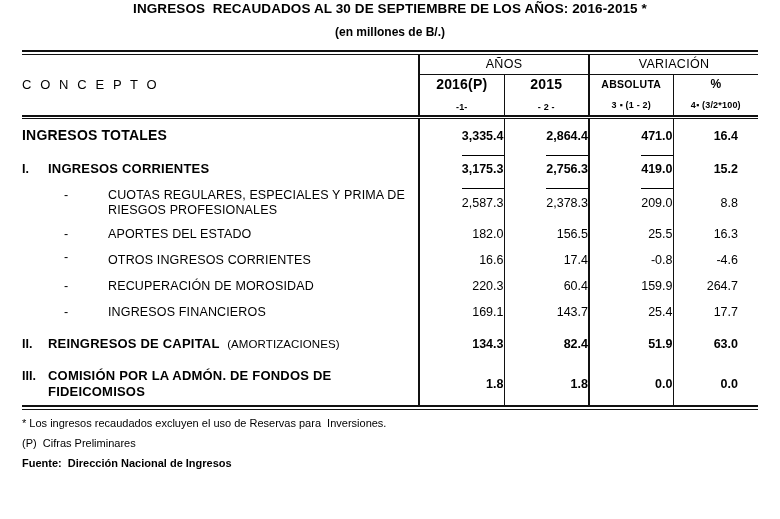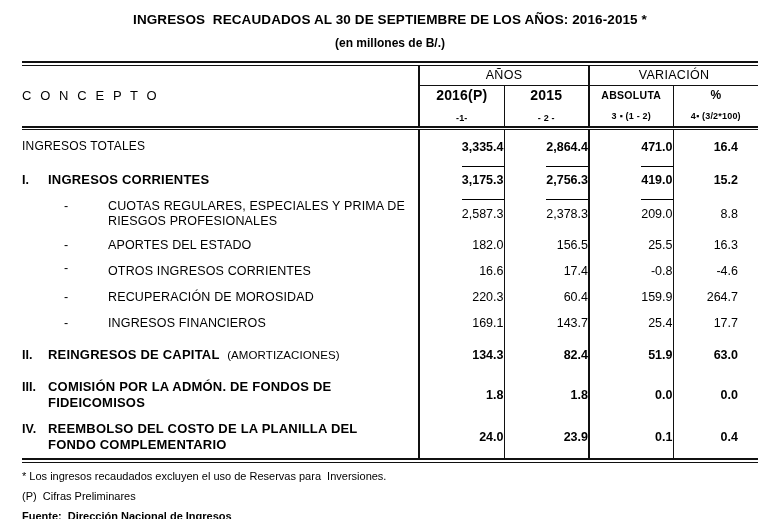--- a/index.html
+++ b/index.html
@@ -20,21 +20,21 @@
     height: 519px;
     box-sizing: border-box;
   }
 
   
   .title {
     text-align: center;
     font-size: 13.5px;
     font-weight: bold;
     letter-spacing: 0.1px;
-    padding-top: 13px;
+    padding-top: 2px;
     line-height: 1.1;
     white-space: pre;
   }
   .subtitle {
     text-align: center;
     font-size: 12px;
     font-weight: bold;
     padding-top: 9px;
     line-height: 1.1;
   }
@@ -138,22 +138,22 @@
   }
   .num.pct { padding-right: 20px; }
   .num.bold { font-weight: bold; }
   .num .u {
     font-weight: bold;
     border-bottom: 1.6px solid #000;
     padding-bottom: 12px;
   }
 
   .lbl-total {
-    font-weight: normal;
-    font-size: 12px;
+    font-weight: bold;
+    font-size: 14px;
     letter-spacing: 0.2px;
   }
   .lbl-roman-row {
     display: flex;
     align-items: baseline;
   }
   .rn {
     display: inline-block;
     width: 26px;
     flex: 0 0 26px;
@@ -384,35 +384,20 @@
                 <span>FIDEICOMISOS</span>
               </span>
             </span>
           </td>
           <td class="num bold vsep-major">1.8</td>
           <td class="num bold vsep-minor">1.8</td>
           <td class="num bold vsep-major">0.0</td>
           <td class="num pct bold vsep-minor">0.0</td>
         </tr>
 
-        <tr class="r-roman2">
-          <td class="concept-cell">
-            <span class="lbl-roman-row">
-              <span class="rn">IV.</span>
-              <span class="rn-txt">
-                <span>REEMBOLSO DEL COSTO DE LA PLANILLA DEL</span><br>
-                <span>FONDO COMPLEMENTARIO</span>
-              </span>
-            </span>
-          </td>
-          <td class="num bold vsep-major">24.0</td>
-          <td class="num bold vsep-minor">23.9</td>
-          <td class="num bold vsep-major">0.1</td>
-          <td class="num pct bold vsep-minor">0.4</td>
-        </tr>
 
       </tbody>
     </table>
 
     <div class="rule-bottom-thick"></div>
     <div class="rule-hair"></div>
   </div>
 
   <div class="notes">
     <div class="n">* Los ingresos recaudados excluyen el uso de Reservas para  Inversiones.</div>

